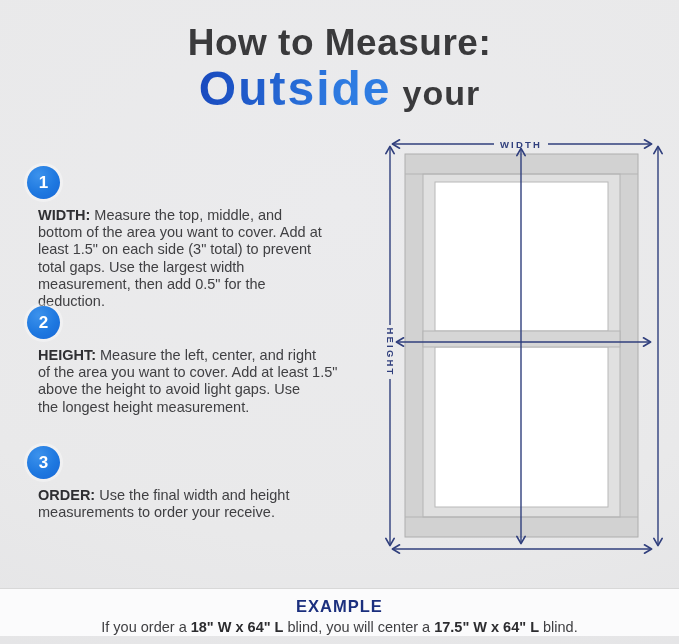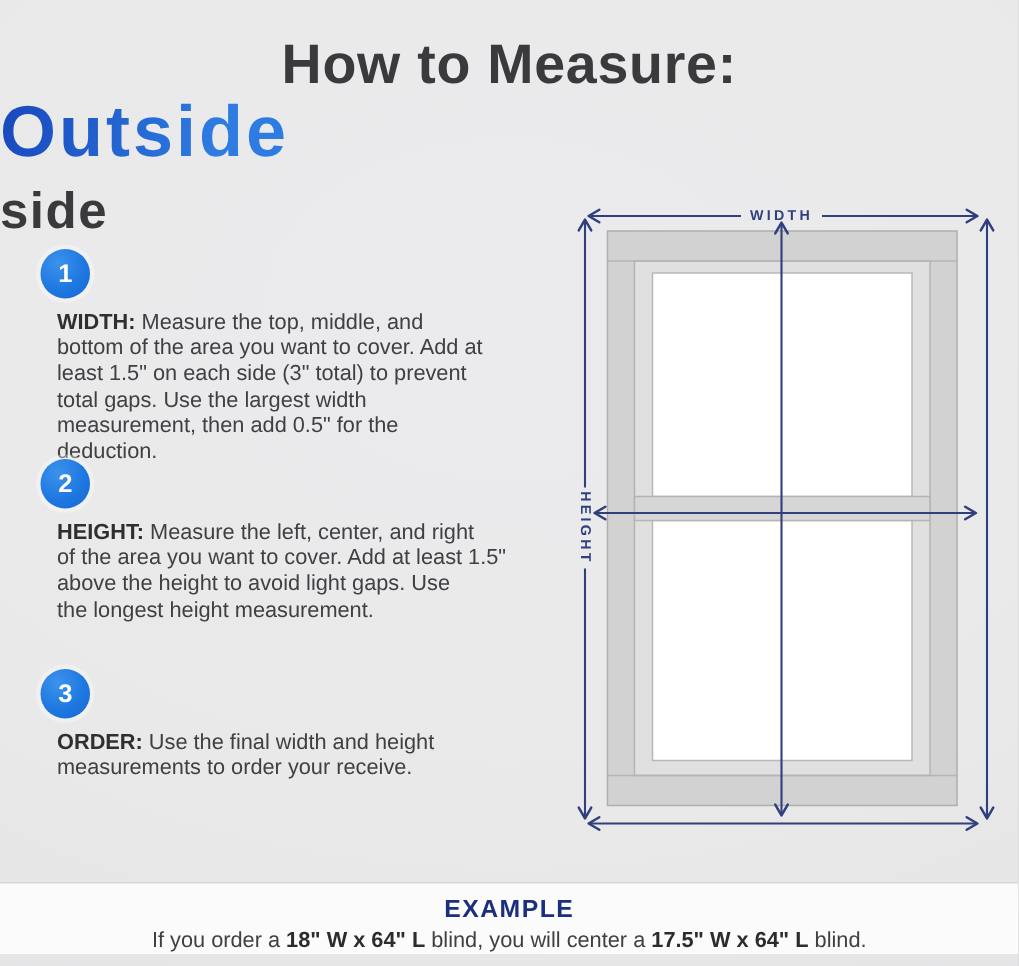--- a/index.html
+++ b/index.html
@@ -11,21 +11,21 @@
   *{margin:0;padding:0;box-sizing:border-box;}
   html,body{background:#dcdcde;}
   body{font-family:"Liberation Sans",sans-serif;}
   .canvas{
     position:relative;width:679px;height:644px;overflow:hidden;
     background:radial-gradient(130% 95% at 50% 32%, #ebebed 0%, var(--bg,#e9e9ea) 55%, #e2e2e4 100%);
   }
   
   .title{position:absolute;top:24px;left:0;right:0;text-align:center;color:var(--title-dark,#3a3a3c);}
   .title .t1{font-size:37px;font-weight:700;letter-spacing:.5px;line-height:1.0;}
-  .title .t2{margin-top:4px;display:flex;justify-content:center;align-items:baseline;gap:11px;flex-direction:column;}
+  .title .t2{margin-top:4px;display:flex;justify-content:center;align-items:baseline;gap:11px;}
   .title .accent{
     font-size:48px;font-weight:700;letter-spacing:2px;line-height:1.0;color:var(--accent-blue,#2166d9);
   }
   @supports (-webkit-background-clip: text){
     .title .accent{
       background:linear-gradient(100deg,#1848bd 0%,#2e7ce2 75%);
       -webkit-background-clip:text;background-clip:text;color:transparent;
     }
   }
   .title .rest{font-size:34px;font-weight:700;letter-spacing:1px;line-height:1.0;}
@@ -61,21 +61,21 @@
 </style>
 </head>
 <body>
 
 <div class="canvas">
 
   <header class="title">
     <div class="t1">How to Measure:</div>
     <div class="t2">
       <span class="accent">Outside</span>
-      <span class="rest">side</span>
+      <span class="rest">your</span>
     </div>
   </header>
 
   <section>
 
     <div class="step step-1">
       <div class="badge">
         <span>1</span>
       </div>
       <div class="step-body">

